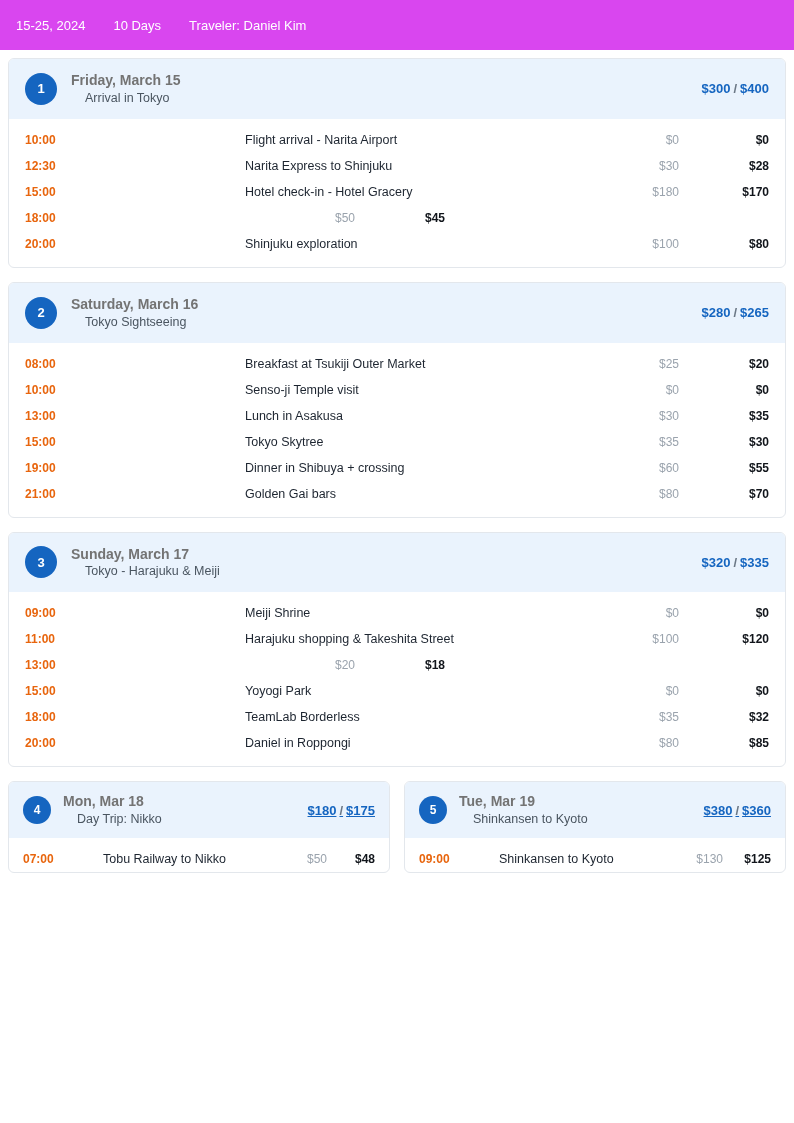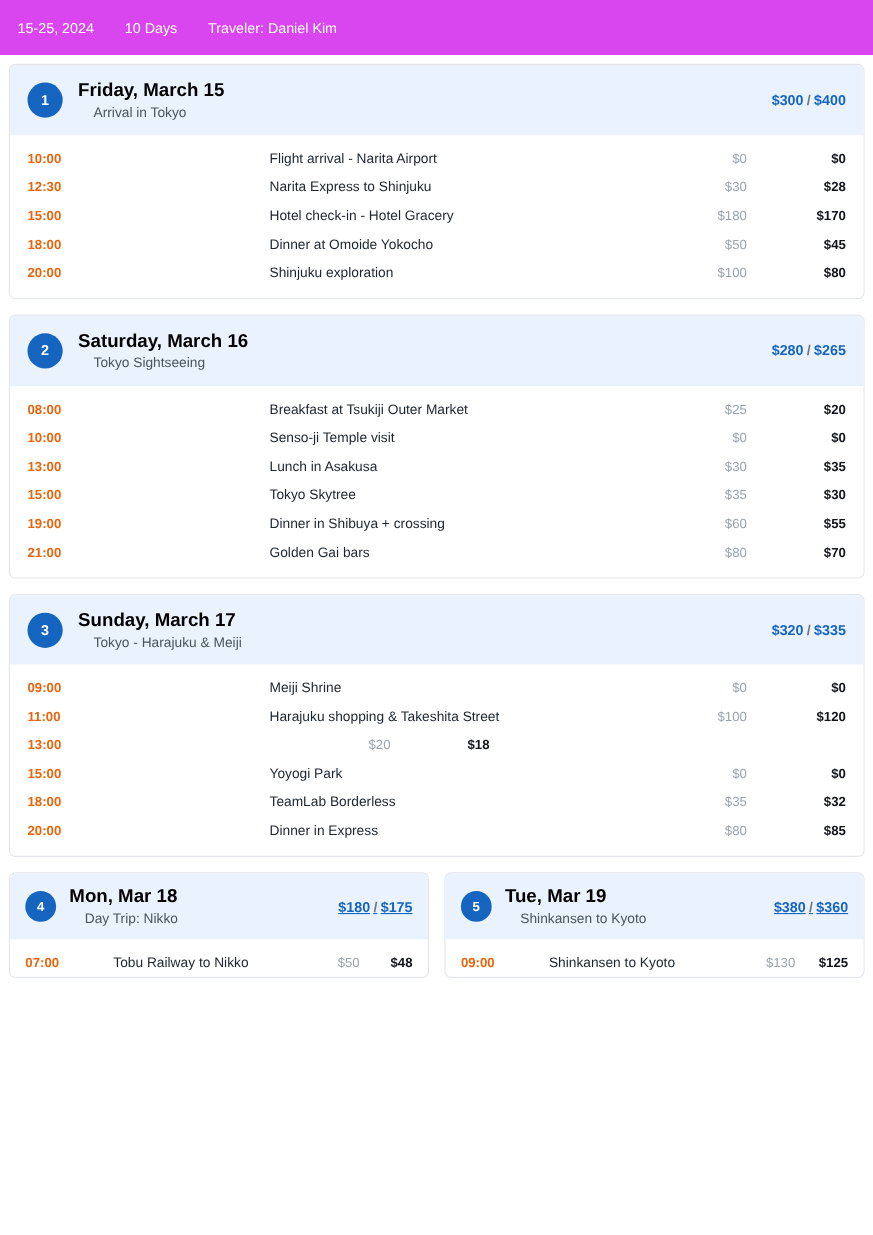--- a/index.html
+++ b/index.html
@@ -56,22 +56,22 @@
     font-size: 13px;
     font-weight: bold;
     display: flex;
     align-items: center;
     justify-content: center;
     flex: 0 0 auto;
     margin-right: 14px;
   }
   .day-titles { flex: 1 1 auto; min-width: 0; }
   .day-date {
-    color: #000000;
-    font-size: 17px;
+    color: #737373;
+    font-size: 14px;
     font-weight: bold;
     line-height: 1.35;
   }
   .day-sub {
     color: #4a5560;
     font-size: 12.5px;
     line-height: 1.35;
     padding-left: 14px;
   }
   .day-cost {
@@ -178,21 +178,20 @@
       <div class="act">
         <div class="act-time">15:00</div>
         <div class="act-gap"></div>
         <div class="act-name">Hotel check-in - Hotel Gracery</div>
         <div class="act-est">$180</div>
         <div class="act-act">$170</div>
       </div>
       <div class="act">
         <div class="act-time">18:00</div>
         <div class="act-gap"></div>
-        <div class="act-name">Dinner at Omoide Yokocho</div>
         <div class="act-est">$50</div>
         <div class="act-act">$45</div>
       </div>
       <div class="act">
         <div class="act-time">20:00</div>
         <div class="act-gap"></div>
         <div class="act-name">Shinjuku exploration</div>
         <div class="act-est">$100</div>
         <div class="act-act">$80</div>
       </div>
@@ -298,21 +297,21 @@
       <div class="act">
         <div class="act-time">18:00</div>
         <div class="act-gap"></div>
         <div class="act-name">TeamLab Borderless</div>
         <div class="act-est">$35</div>
         <div class="act-act">$32</div>
       </div>
       <div class="act">
         <div class="act-time">20:00</div>
         <div class="act-gap"></div>
-        <div class="act-name">Dinner in Express</div>
+        <div class="act-name">Daniel in Roppongi</div>
         <div class="act-est">$80</div>
         <div class="act-act">$85</div>
       </div>
     </div>
   </div>
 
   <div class="day-row">
 
     <div class="day-card compact">
       <div class="day-head">

